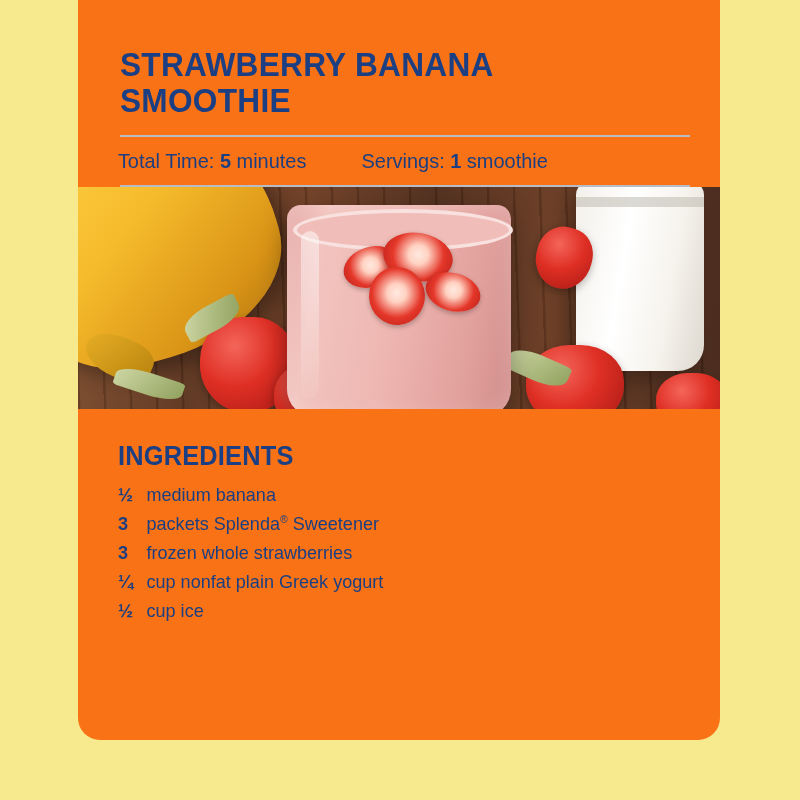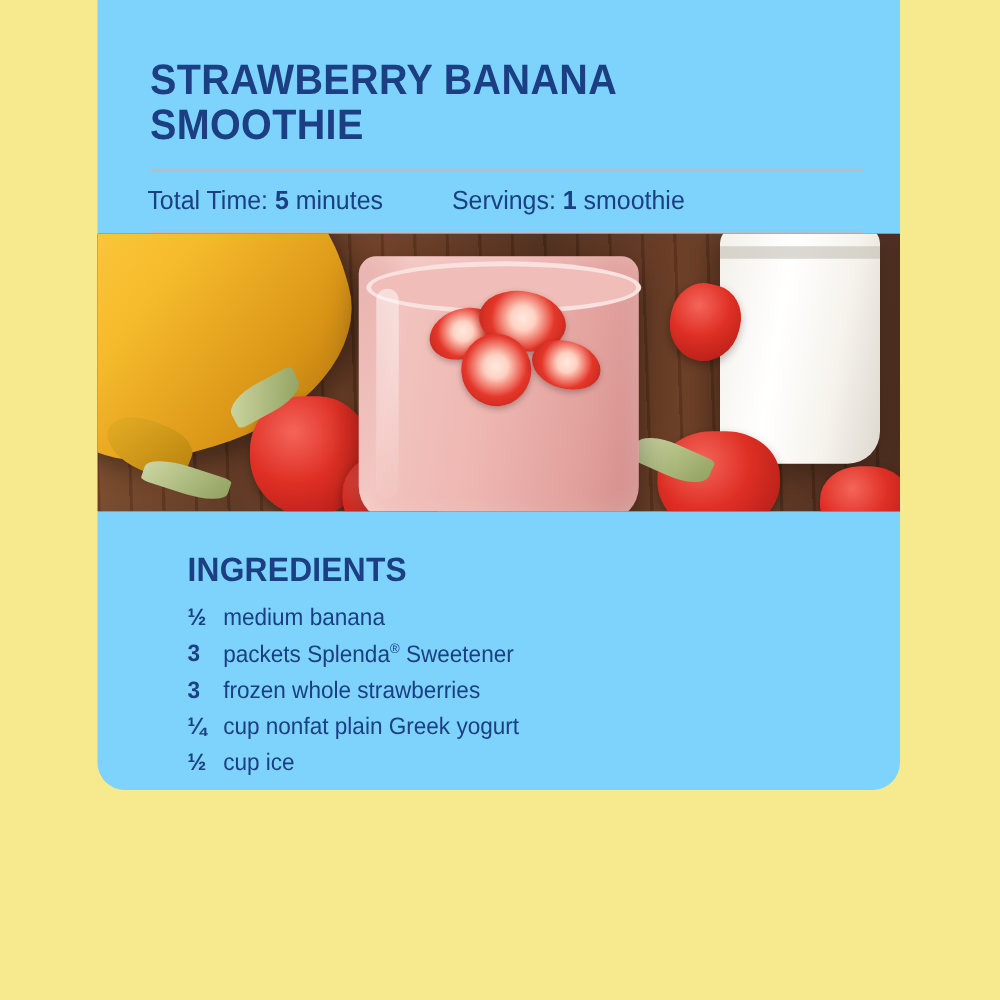--- a/index.html
+++ b/index.html
@@ -11,22 +11,22 @@
     height: 800px;
     background: #f7e98e;
     font-family: "Liberation Sans", sans-serif;
     overflow: hidden;
   }
   #recipe-card {
     position: absolute;
     left: 78px;
     top: 0;
     width: 642px;
-    height: 632px;
-    background: #7dd3fc;
+    height: 740px;
+    background: #f97316;
     border-bottom-left-radius: 22px;
     border-bottom-right-radius: 22px;
     overflow: hidden;
   }
 
   
   .header-block {
     padding: 46px 30px 0 42px;
   }
   #recipe-title {
@@ -185,21 +185,21 @@
   }
   .l1 { left: 104px; top: 118px; width: 60px; height: 26px; transform: rotate(-28deg); }
   .l2 { left: 36px; top: 186px; width: 70px; height: 22px; transform: rotate(18deg); }
   .l3 { right: 150px; top: 168px; width: 64px; height: 26px; transform: rotate(24deg); }
 
   
   #content-columns {
     display: flex;
     padding: 32px 26px 0 40px;
   }
-  .column-ingredients { width: 312px; margin-left: 32px; }
+  .column-ingredients { width: 312px; }
   .column-instructions { flex: 1; padding-left: 8px; }
   .section-heading {
     color: #1b3f82;
     font-family: "Liberation Sans Narrow", "Liberation Sans", sans-serif;
     font-weight: bold;
     font-size: 27px;
     letter-spacing: 0.2px;
     text-transform: uppercase;
     margin: 0 0 12px 0;
     transform: scaleX(0.94);

